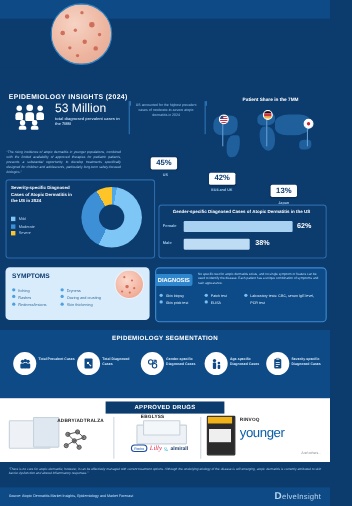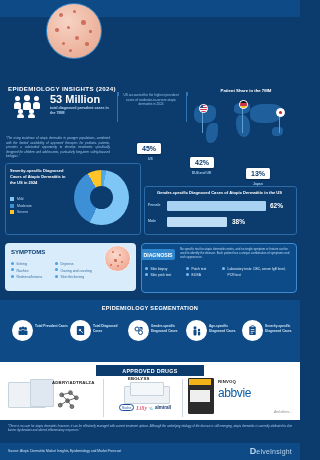--- a/index.html
+++ b/index.html
@@ -23,21 +23,21 @@
   .hero-title{font-size:15.5px;font-weight:bold;color:#123d68;letter-spacing:.2px;line-height:1;}
   .hero-sub{margin-top:3px;font-size:2.9px;line-height:1.5;color:#1d4a77;text-align:justify;}
 
   
   .epiband{position:absolute;top:61px;left:0;width:300px;height:177px;background:#0c3b6e;}
   .sec-title{position:absolute;font-size:6.2px;font-weight:bold;letter-spacing:.35px;color:#ffffff;}
   .people-ico{position:absolute;left:13px;top:95px;width:34px;height:22px;}
   .pp{position:absolute;background:#fff;}
   .pp.head{border-radius:50%;}
   .pp.body{border-radius:3px 3px 1px 1px;}
-  .bignum{position:absolute;left:50px;top:94px;font-size:11px;font-weight:bold;color:#fff;line-height:1;}
+  .bignum{position:absolute;left:50px;top:94px;font-size:11px;font-weight:normal;color:#fff;line-height:1;}
   .bignum-sub{position:absolute;left:50px;top:106px;width:62px;font-size:3.6px;line-height:1.35;
         color:#bcd6ef;font-weight:bold;}
   .bracket{position:absolute;left:117px;top:92px;width:68px;height:30px;
         border:.7px solid #2f76b5;border-left-width:.7px;border-right-width:.7px;
         border-top:none;border-bottom:none;}
   .bracket:before,.bracket:after{content:"";position:absolute;left:0;width:100%;height:4px;
         border-left:.7px solid #2f76b5;border-right:.7px solid #2f76b5;}
   .bracket-txt{position:absolute;left:119px;top:93px;width:64px;font-size:3.2px;line-height:1.45;
         color:#8fc3ea;text-align:center;}
   .para{position:absolute;left:6px;top:136px;width:104px;font-size:3.05px;line-height:1.5;
@@ -394,21 +394,21 @@
       <span style="font-size:4.4px;color:#00a3c8;">℆</span>
       <span style="font-size:4.6px;color:#173a6d;font-weight:bold;">almirall</span>
     </div>
   </div>
 
   <div class="drug-col" style="left:188px;width:104px;">
     <div class="box-img" style="left:0px;top:0px;width:24px;height:34px;background:#2b2b2b;border-color:#2b2b2b;"></div>
     <div style="position:absolute;left:1px;top:1px;width:22px;height:6px;background:#f0b418;"></div>
     <div style="position:absolute;left:2px;top:12px;width:20px;height:12px;background:#efefef;"></div>
     <div class="drug-name" style="left:30px;top:1px;">RINVOQ</div>
-    <div style="position:absolute;left:30px;top:8px;font-size:12px;color:#0a5ea8;letter-spacing:-.4px;">abbvie</div>
+    <div style="position:absolute;left:30px;top:8px;font-size:12px;color:#0a5ea8;letter-spacing:-.4px;">younger</div>
   </div>
   <div class="andothers">And others...</div>
 
   <div class="quoteband"></div>
   <div class="quote">“There is no cure for atopic dermatitis; however, it can be effectively managed with current treatment options. Although the underlying etiology of the disease is still emerging, atopic dermatitis is currently attributed to skin barrier dysfunction and altered inflammatory responses.”</div>
   <div class="srcband"></div>
   <div class="srctxt">Source: Atopic Dermatitis Market Insights, Epidemiology and Market Forecast</div>
   <div class="logo">
     <b>D</b><span>elveInsight</span>
   </div>

